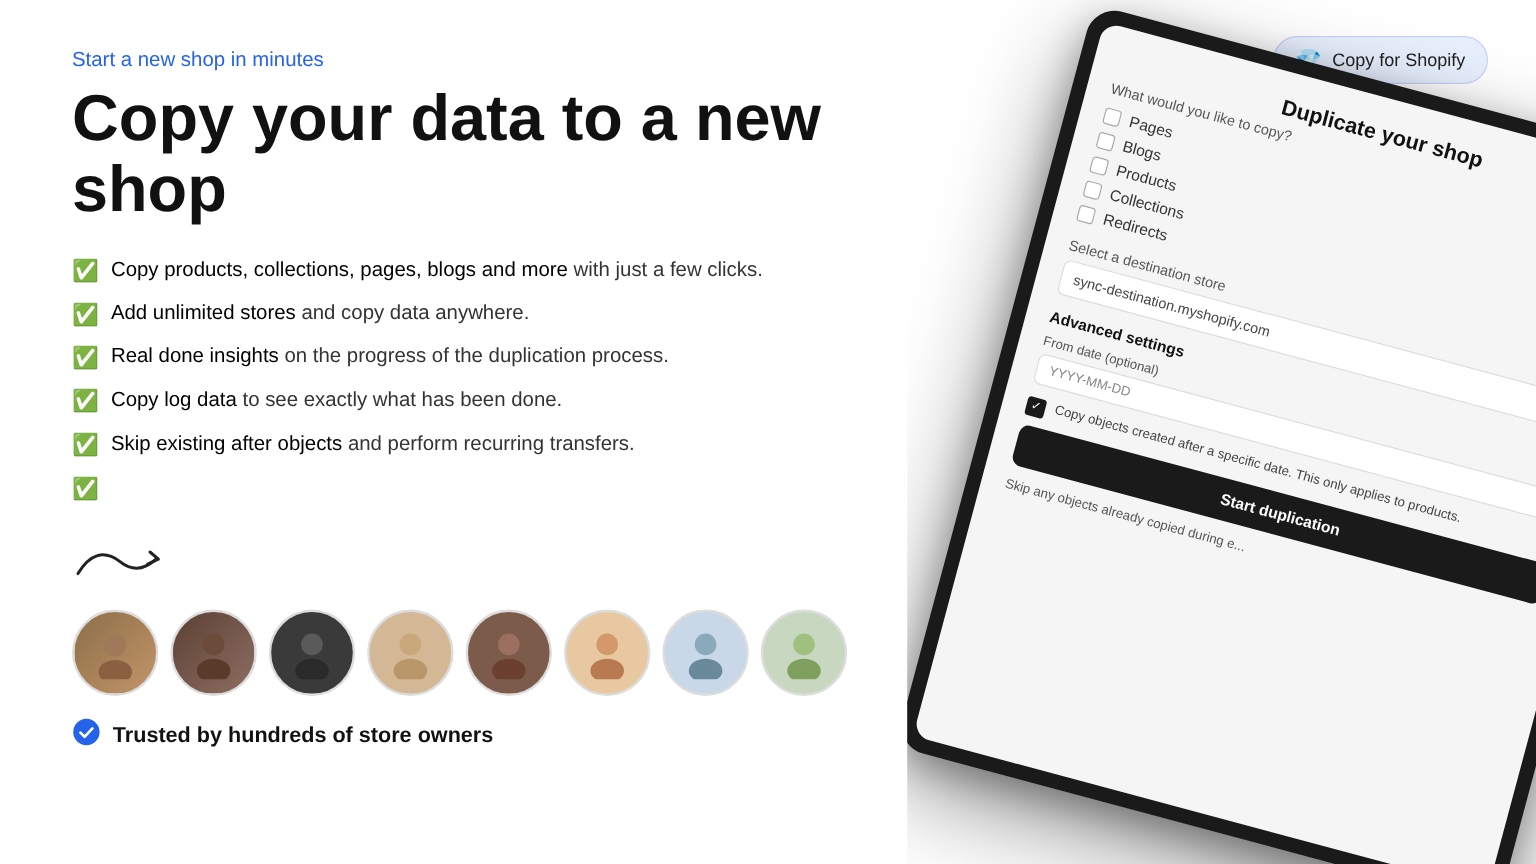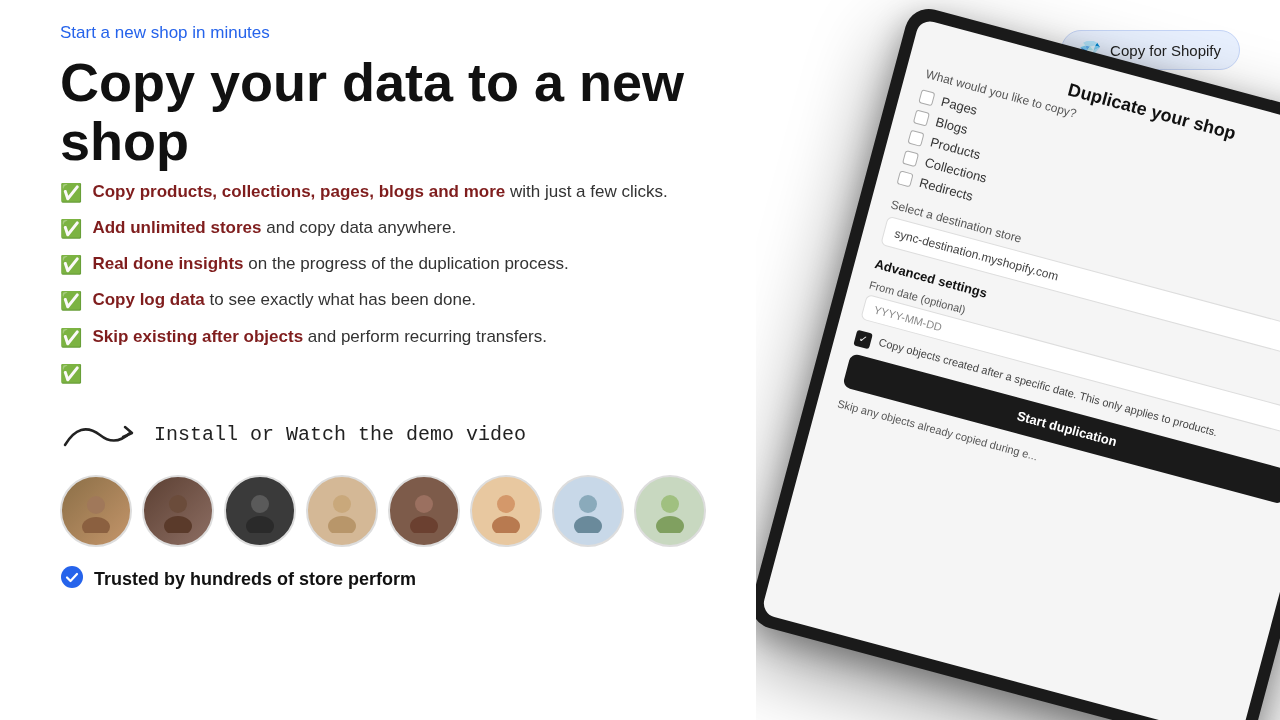--- a/index.html
+++ b/index.html
@@ -9,39 +9,39 @@
       height: 720px;
       overflow: hidden;
       background: #ffffff;
       font-family: -apple-system, BlinkMacSystemFont, 'Segoe UI', Helvetica, Arial, sans-serif;
       display: flex;
       position: relative;
     }
 
     .left-panel {
       flex: 0 0 680px;
-      padding: 23px 50px 30px 60px;
+      padding: 40px 50px 30px 60px;
       display: flex;
       flex-direction: column;
       gap: 0;
     }
 
     .top-tagline {
       color: #2563eb;
       font-size: 17px;
       font-weight: 500;
       margin-bottom: 10px;
     }
 
     .main-title {
       font-size: 54px;
       font-weight: 800;
       color: #111;
       line-height: 1.1;
-      margin-bottom: 8px;
+      margin-bottom: 24px;
     }
 
     .features-list {
       display: flex;
       flex-direction: column;
       gap: 10px;
       margin-bottom: 28px;
     }
 
     .feature-item {
@@ -53,22 +53,22 @@
       line-height: 1.4;
     }
 
     .feature-icon {
       font-size: 18px;
       flex-shrink: 0;
       margin-top: 1px;
     }
 
     .feature-bold {
-      font-weight: 700;
-      color: #7f1d1d;
+      font-weight: 400;
+      color: #000000;
     }
 
     .demo-section {
       display: flex;
       align-items: center;
       gap: 14px;
       margin-bottom: 20px;
     }
 
     .arrow-icon {
@@ -349,21 +349,20 @@
     </div>
   </div>
 
   <div class="demo-section">
     <div class="arrow-icon">
       <svg class="arrow-svg" viewBox="0 0 80 40" fill="none" xmlns="http://www.w3.org/2000/svg">
         <path d="M5 30 Q20 5 40 20 Q55 32 70 18" stroke="#222" stroke-width="2.5" fill="none" stroke-linecap="round"></path>
         <path d="M65 12 L72 18 L63 22" stroke="#222" stroke-width="2.5" fill="none" stroke-linecap="round" stroke-linejoin="round"></path>
       </svg>
     </div>
-    <span class="demo-text">Install or Watch the demo video</span>
   </div>
 
   <div class="avatars-row">
     <div class="avatar av1">
       <svg width="44" height="44" viewBox="0 0 44 44">
           <circle cx="22" cy="16" r="9" fill="#A0785A"></circle>
           <ellipse cx="22" cy="38" rx="14" ry="10" fill="#8B6040"></ellipse>
         </svg>
     </div>
     <div class="avatar av2">
@@ -411,21 +410,21 @@
   </div>
 
   <div class="trusted-badge">
     <span class="trusted-icon">
       
       <svg width="24" height="24" viewBox="0 0 24 24" fill="none">
         <circle cx="12" cy="12" r="11" fill="#2563eb"></circle>
         <path d="M7 12.5l3.5 3.5 6.5-7" stroke="white" stroke-width="2.2" stroke-linecap="round" stroke-linejoin="round"></path>
       </svg>
     </span>
-    <span>Trusted by hundreds of store perform</span>
+    <span>Trusted by hundreds of store owners</span>
   </div>
 
 </div>
 
 <div class="right-panel">
 
   <div class="built-badge">
     <span class="shopify-gem">💎</span>
     <span>Copy for Shopify</span>
   </div>

